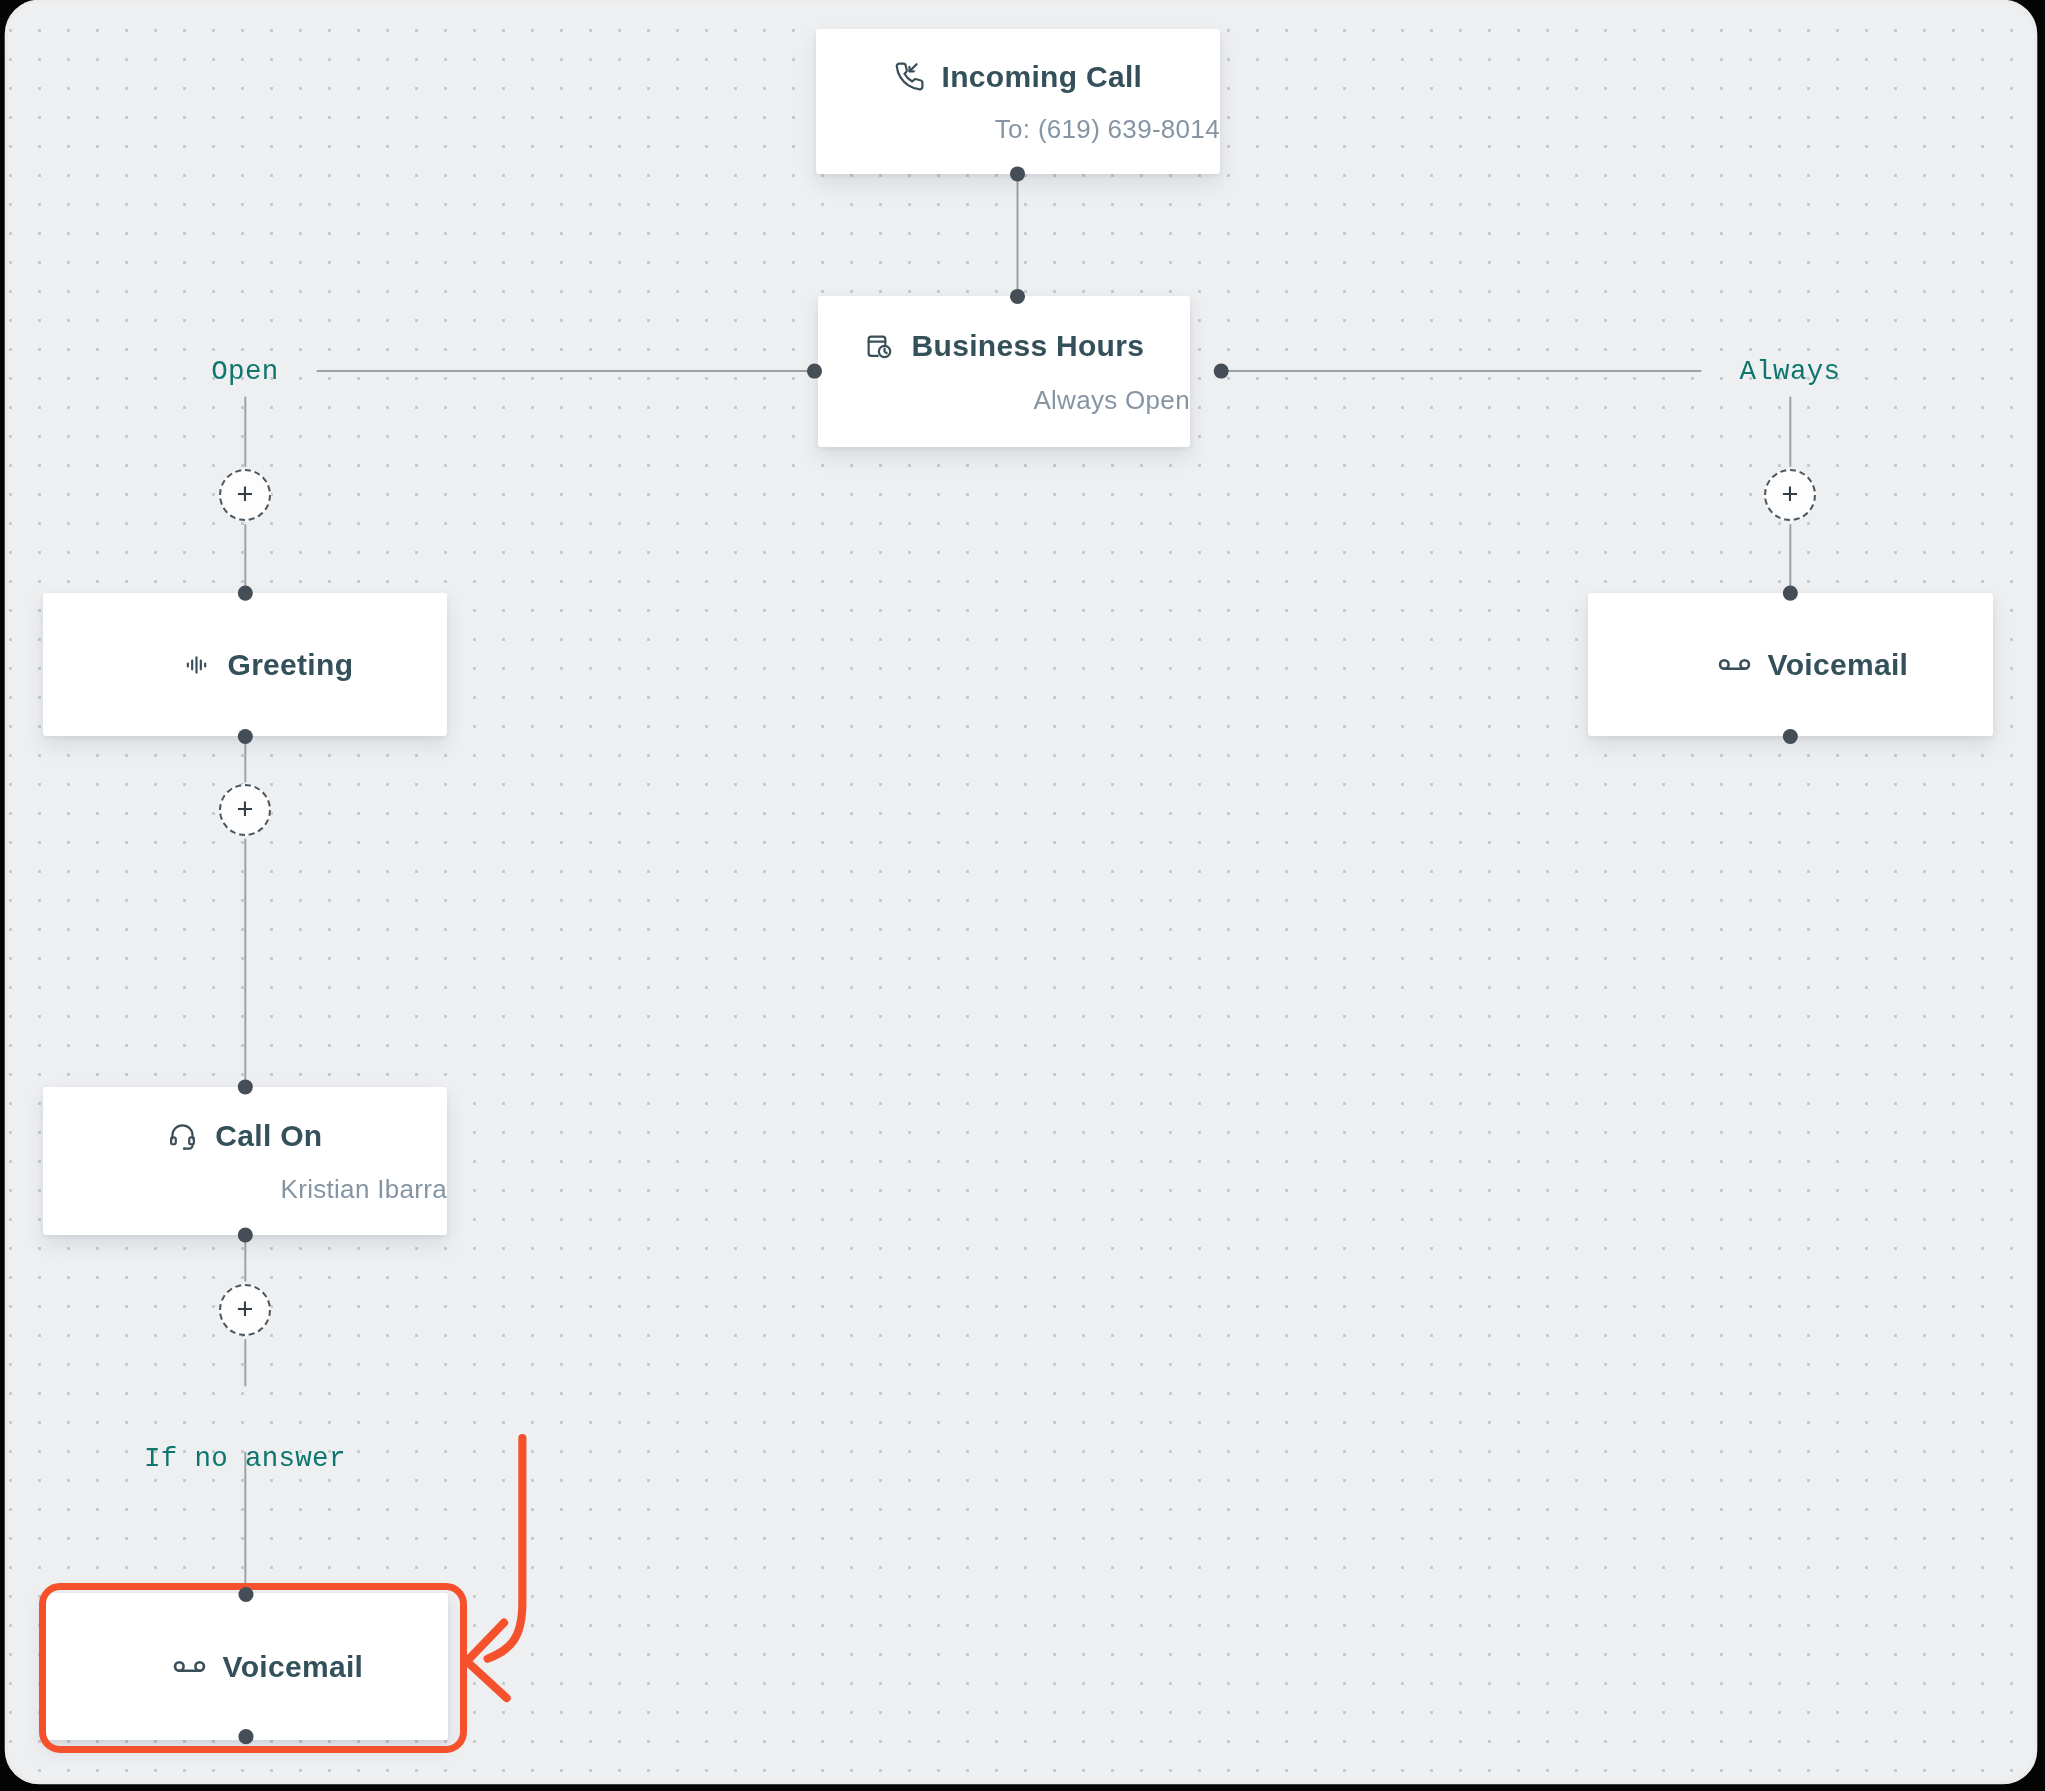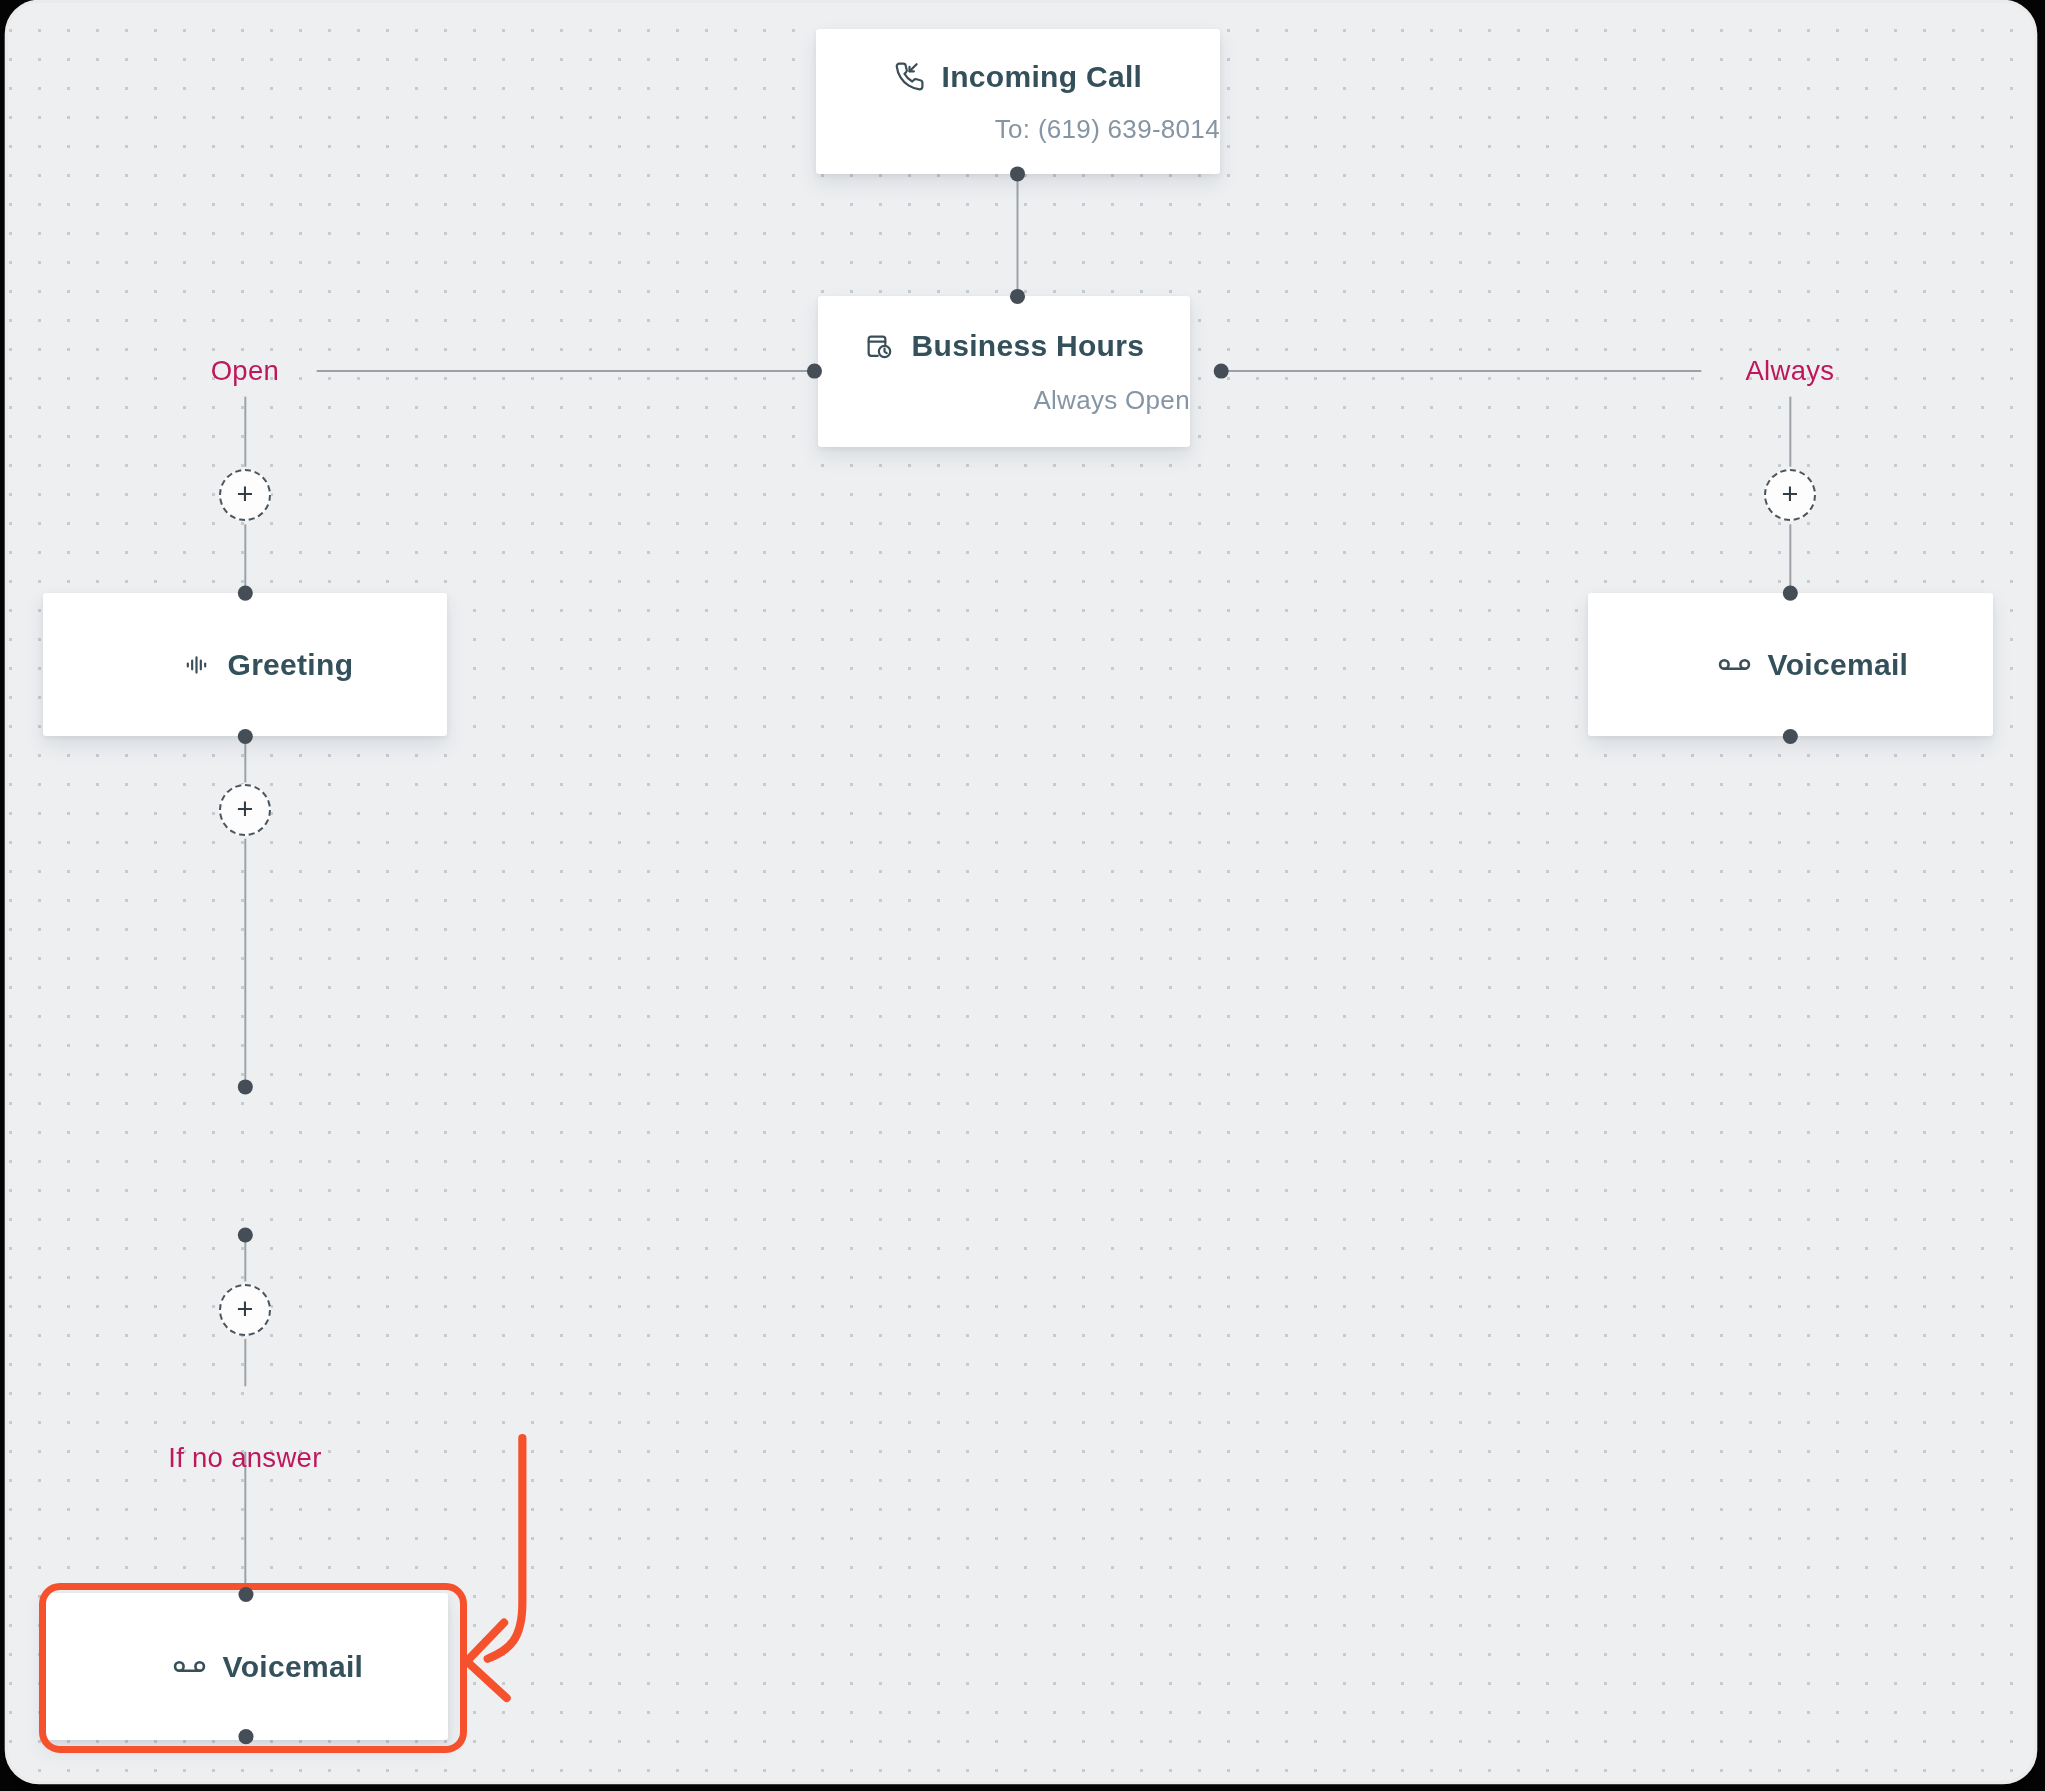--- a/index.html
+++ b/index.html
@@ -31,21 +31,21 @@
   .title-row.one{top:50%;margin-left:45px;}
   .node-title{
     font-size:30px;font-weight:700;color:#33505B;letter-spacing:0.3px;white-space:nowrap;
   }
   .node-sub{
     position:absolute;left:0;right:0;top:69%;transform:translateY(-50%);
     text-align:right;font-size:26px;color:#8595A3;letter-spacing:0.3px;white-space:nowrap;
   }
   .edge-label{
     position:absolute;transform:translate(-50%,-50%);
-    font-size:27.5px;color:#be185d;letter-spacing:0.3px;white-space:nowrap;
+    font-size:27.5px;color:#0f766e;letter-spacing:0.3px;white-space:nowrap;font-family:Liberation Mono, monospace;
   }
   .plus-btn{
     position:absolute;width:52px;height:52px;border-radius:50%;
     background:#fdfdfd;border:2px dashed #4A555E;box-sizing:border-box;
     display:flex;align-items:center;justify-content:center;cursor:pointer;
   }
   .plus-btn span{font-size:29px;font-weight:400;color:#333E46;line-height:1;margin-top:-1.3px;}
   .highlight-ring{
     position:absolute;left:31px;top:1580px;width:428px;height:170px;
     border:7.9px solid #F5512D;border-radius:21px;box-sizing:border-box;
@@ -132,20 +132,33 @@
     <div class="title-row one">
       <svg class="icon" width="33" height="21" viewBox="0 0 24 12" fill="none" stroke="#3A4E59" stroke-width="1.9" stroke-linecap="round">
         <circle cx="4.6" cy="6" r="3.1"></circle>
         <circle cx="19.4" cy="6" r="3.1"></circle>
         <line x1="4.6" y1="9.1" x2="19.4" y2="9.1"></line>
       </svg>
       <div class="node-title">Voicemail</div>
     </div>
   </div>
 
+  <div class="node" style="left:35px;top:1084px;width:404px;height:148px;">
+    <div class="title-row two">
+      <svg class="icon" width="31" height="31" viewBox="0 0 24 24" fill="none" stroke="#3A4E59" stroke-width="1.7" stroke-linecap="round" stroke-linejoin="round">
+        <path d="M4.2 13.5v-2.3a7.8 7.8 0 0 1 15.6 0v2.3"></path>
+        <path d="M4.2 12.6h1.2a1.4 1.4 0 0 1 1.4 1.4v2.6a1.4 1.4 0 0 1-1.4 1.4H4.2a1 1 0 0 1-1-1v-3.4a1 1 0 0 1 1-1z"></path>
+        <path d="M19.8 12.6h-1.2a1.4 1.4 0 0 0-1.4 1.4v2.6a1.4 1.4 0 0 0 1.4 1.4h1.2a1 1 0 0 0 1-1v-3.4a1 1 0 0 0-1-1z"></path>
+        <path d="M19.8 18v.8a2.6 2.6 0 0 1-2.6 2.6h-3.1"></path>
+        <circle cx="13.3" cy="21.4" r="1" fill="#3A4E59" stroke="none"></circle>
+      </svg>
+      <div class="node-title">Call On</div>
+    </div>
+    <div class="node-sub">Kristian Ibarra</div>
+  </div>
 
   <div class="node" style="left:35px;top:1590px;width:405px;height:147px;">
     <div class="title-row one">
       <svg class="icon" width="33" height="21" viewBox="0 0 24 12" fill="none" stroke="#3A4E59" stroke-width="1.9" stroke-linecap="round">
         <circle cx="4.6" cy="6" r="3.1"></circle>
         <circle cx="19.4" cy="6" r="3.1"></circle>
         <line x1="4.6" y1="9.1" x2="19.4" y2="9.1"></line>
       </svg>
       <div class="node-title">Voicemail</div>
     </div>

